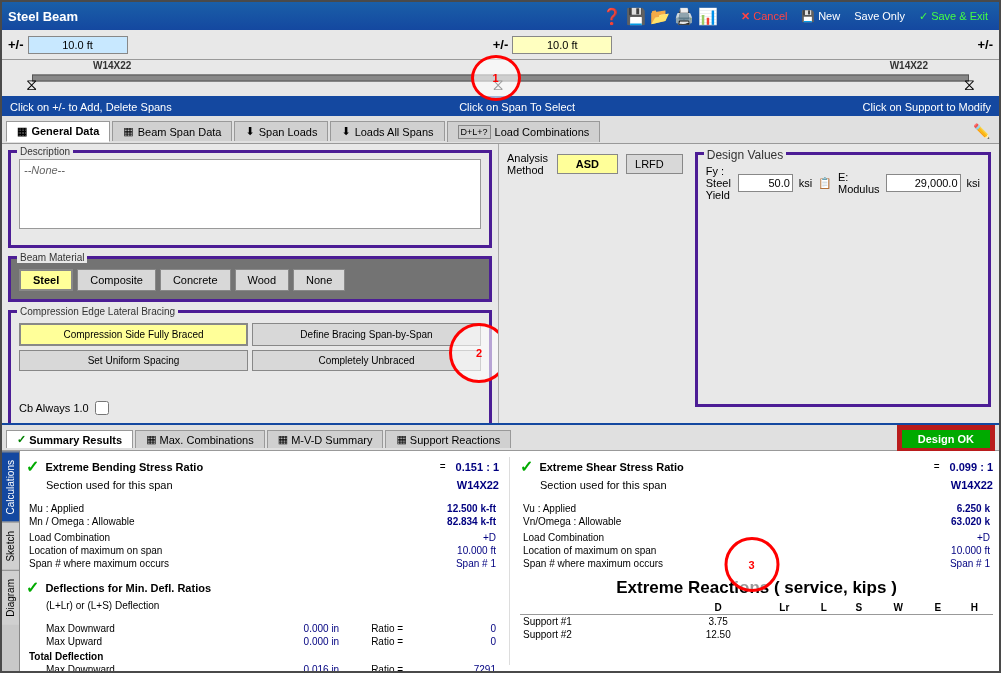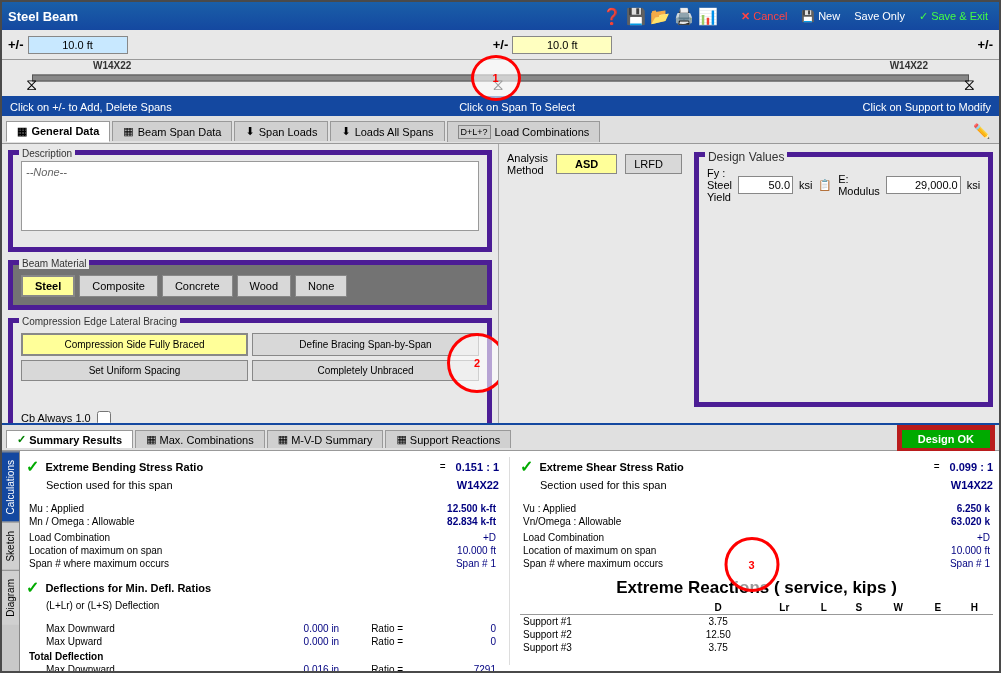--- a/index.html
+++ b/index.html
@@ -110,21 +110,21 @@
       border: 1px solid #999;
       height: 70px;
       padding: 4px;
       background: white;
       margin-bottom: 8px;
       font-style: italic;
       color: #666;
     }
 
     .fieldset {
-      border: 5px solid #4c1d95;
+      border: 3px solid #4c1d95;
       padding: 6px 8px 8px;
       margin-bottom: 8px;
       position: relative;
     }
     .fieldset-legend {
       position: absolute;
       top: -7px;
       left: 6px;
       background: #e8e8e8;
       padding: 0 3px;
@@ -655,30 +655,20 @@
                 <tr>
                   <td class="left">Support #2</td>
                   <td>12.50</td>
                   <td></td>
                   <td></td>
                   <td></td>
                   <td></td>
                   <td></td>
                   <td></td>
                 </tr>
-                <tr>
-                  <td class="left">Support #3</td>
-                  <td>3.75</td>
-                  <td></td>
-                  <td></td>
-                  <td></td>
-                  <td></td>
-                  <td></td>
-                  <td></td>
-                </tr>
               </tbody>
             </table>
           </div>
 
           <div style="position:absolute; top:80px; left:50%; transform:translateX(-50%); width:55px; height:55px; border:3px solid red; border-radius:50%; display:flex; align-items:center; justify-content:center; font-size:20px; font-weight:bold; color:red; background:rgba(255,255,255,0.6); z-index:5;">
             <span>3</span>
           </div>
 
         </div>
 

